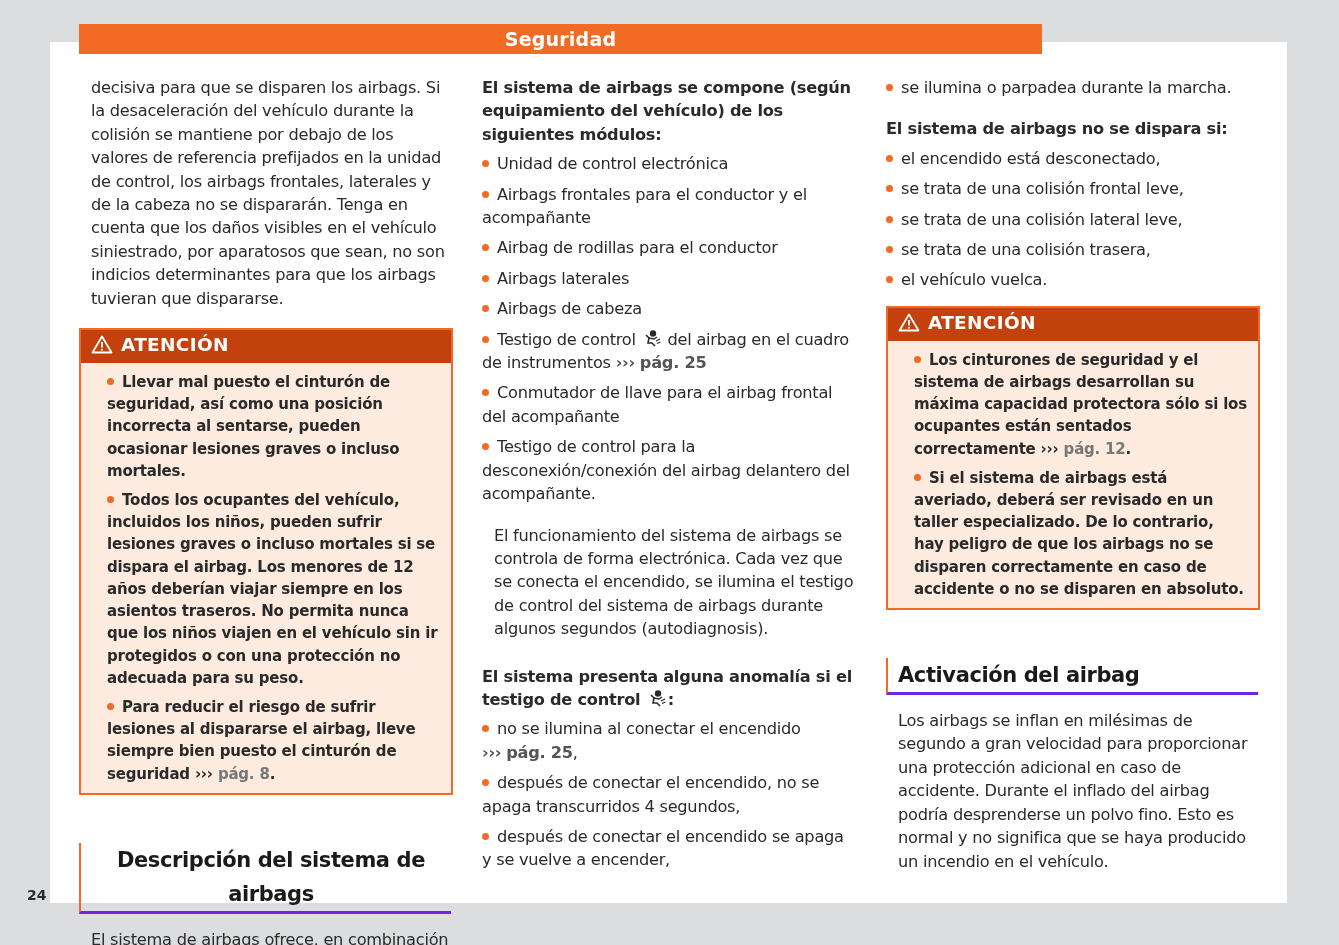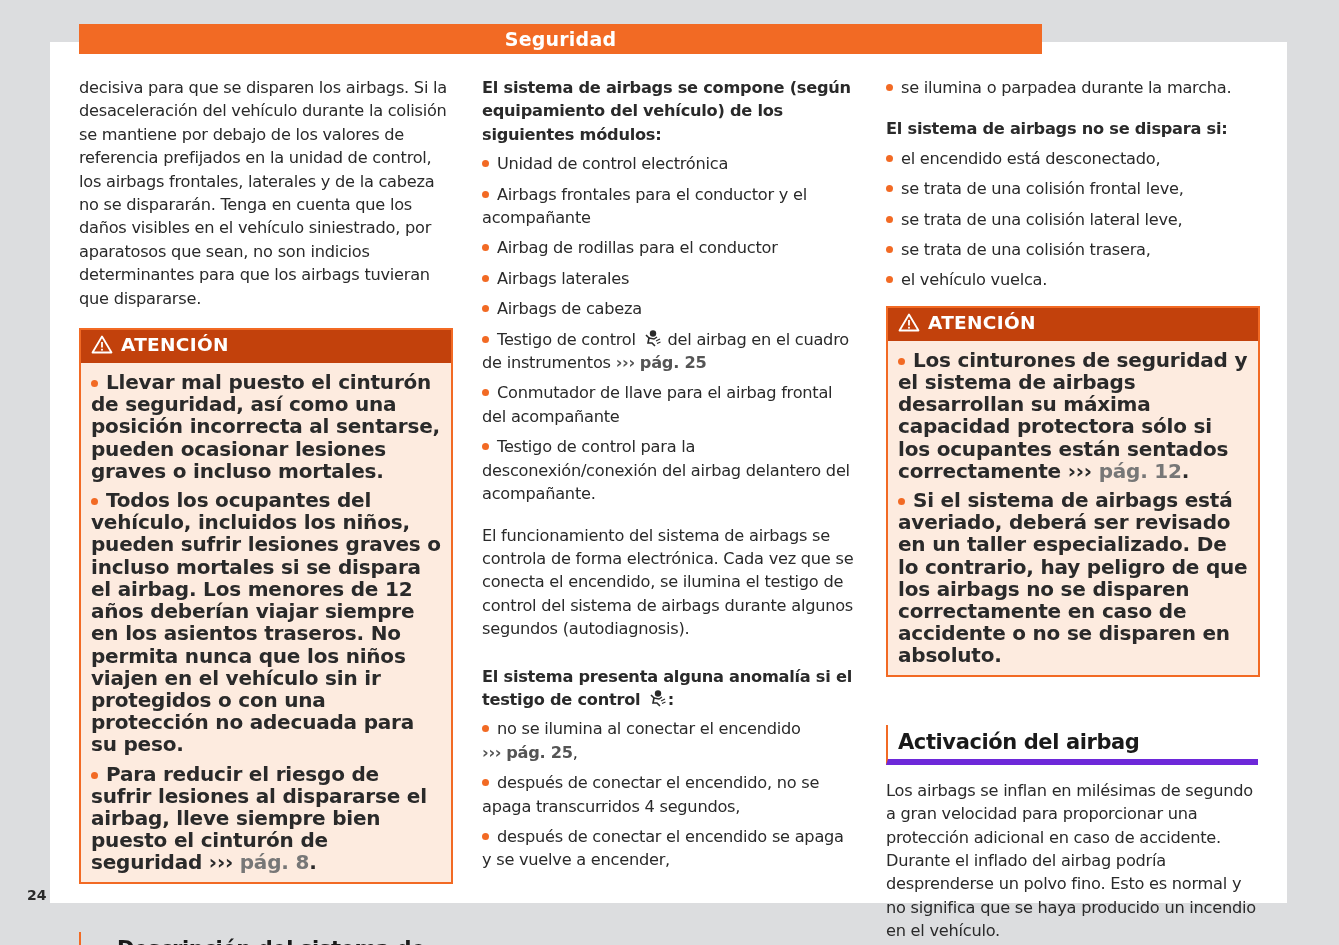--- a/index.html
+++ b/index.html
@@ -42,21 +42,21 @@
     width: 372px;
     font-size: 16.2px;
     line-height: 23.4px;
     letter-spacing: -0.25px;
   }
   .col1 { left: 79px; }
   .col2 { left: 482px; }
   .col3 { left: 886px; }
 
   p { margin: 0; }
-  .para { margin-bottom: 0; }
+  .para { margin-bottom: 0; margin-left: 12px; }
   .lead { font-weight: bold; margin-bottom: 6px; }
   .bullet { margin-bottom: 7px; }
   .dot {
     display: inline-block;
     width: 7px; height: 7px;
     border-radius: 50%;
     background: #f26a24;
     margin-right: 8px;
     vertical-align: 2px;
   }
@@ -79,30 +79,31 @@
   }
   .warn-head .tri {
     display: inline-block;
     width: 22px;
     margin-right: 8px;
     vertical-align: -3px;
   }
   .warn-body {
     padding: 8px 10px 8px 10px;
     font-weight: bold;
-    font-size: 20px;
+    font-size: 15px;
     line-height: 22.2px;
     letter-spacing: -0.2px;
+    margin-left: 16px;
   }
   .warn-body p { margin-bottom: 7px; }
   .warn-body p:last-child { margin-bottom: 0; }
 
   .section-title {
     border-left: 2px solid #f26a24;
-    border-bottom: 6px solid #6d28d9;
+    border-bottom: 3px solid #6d28d9;
     padding-left: 10px;
     font-weight: bold;
     font-size: 21px;
     line-height: 34px;
     color: #1a1a1a;
     letter-spacing: -0.4px;
   }
   .airbag-icon {
     display: inline-block;
     width: 18px; height: 18px;

